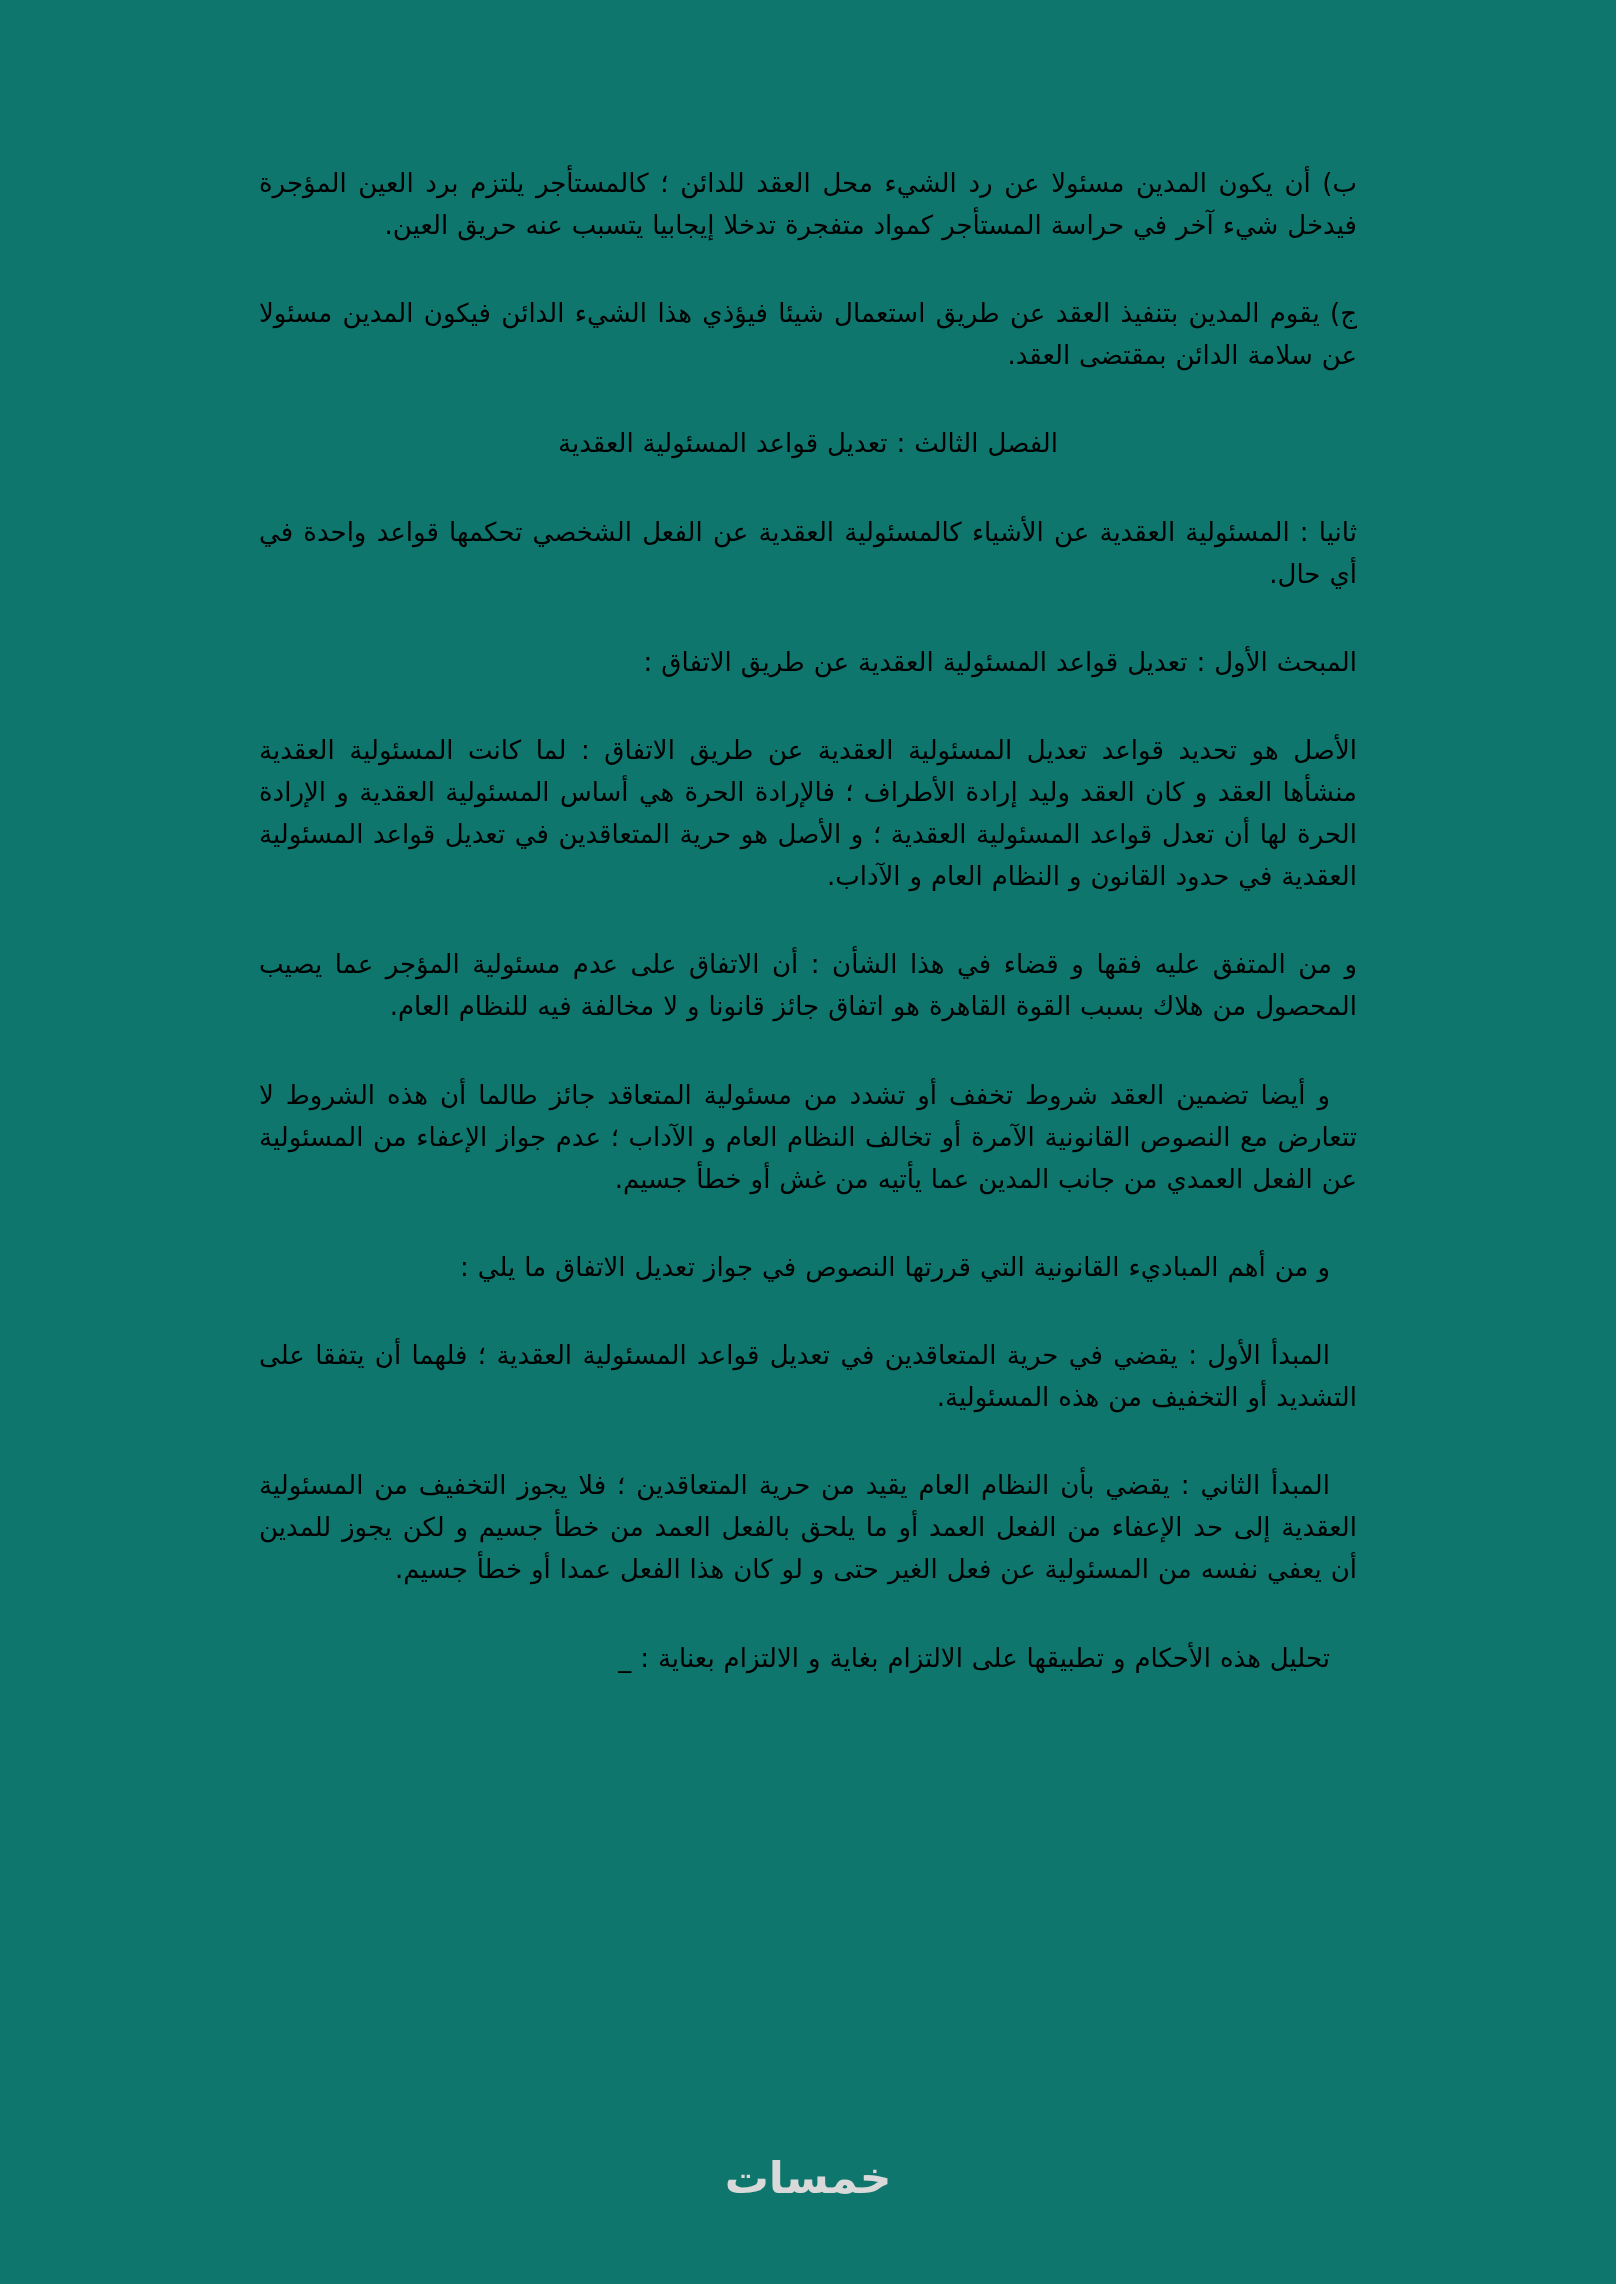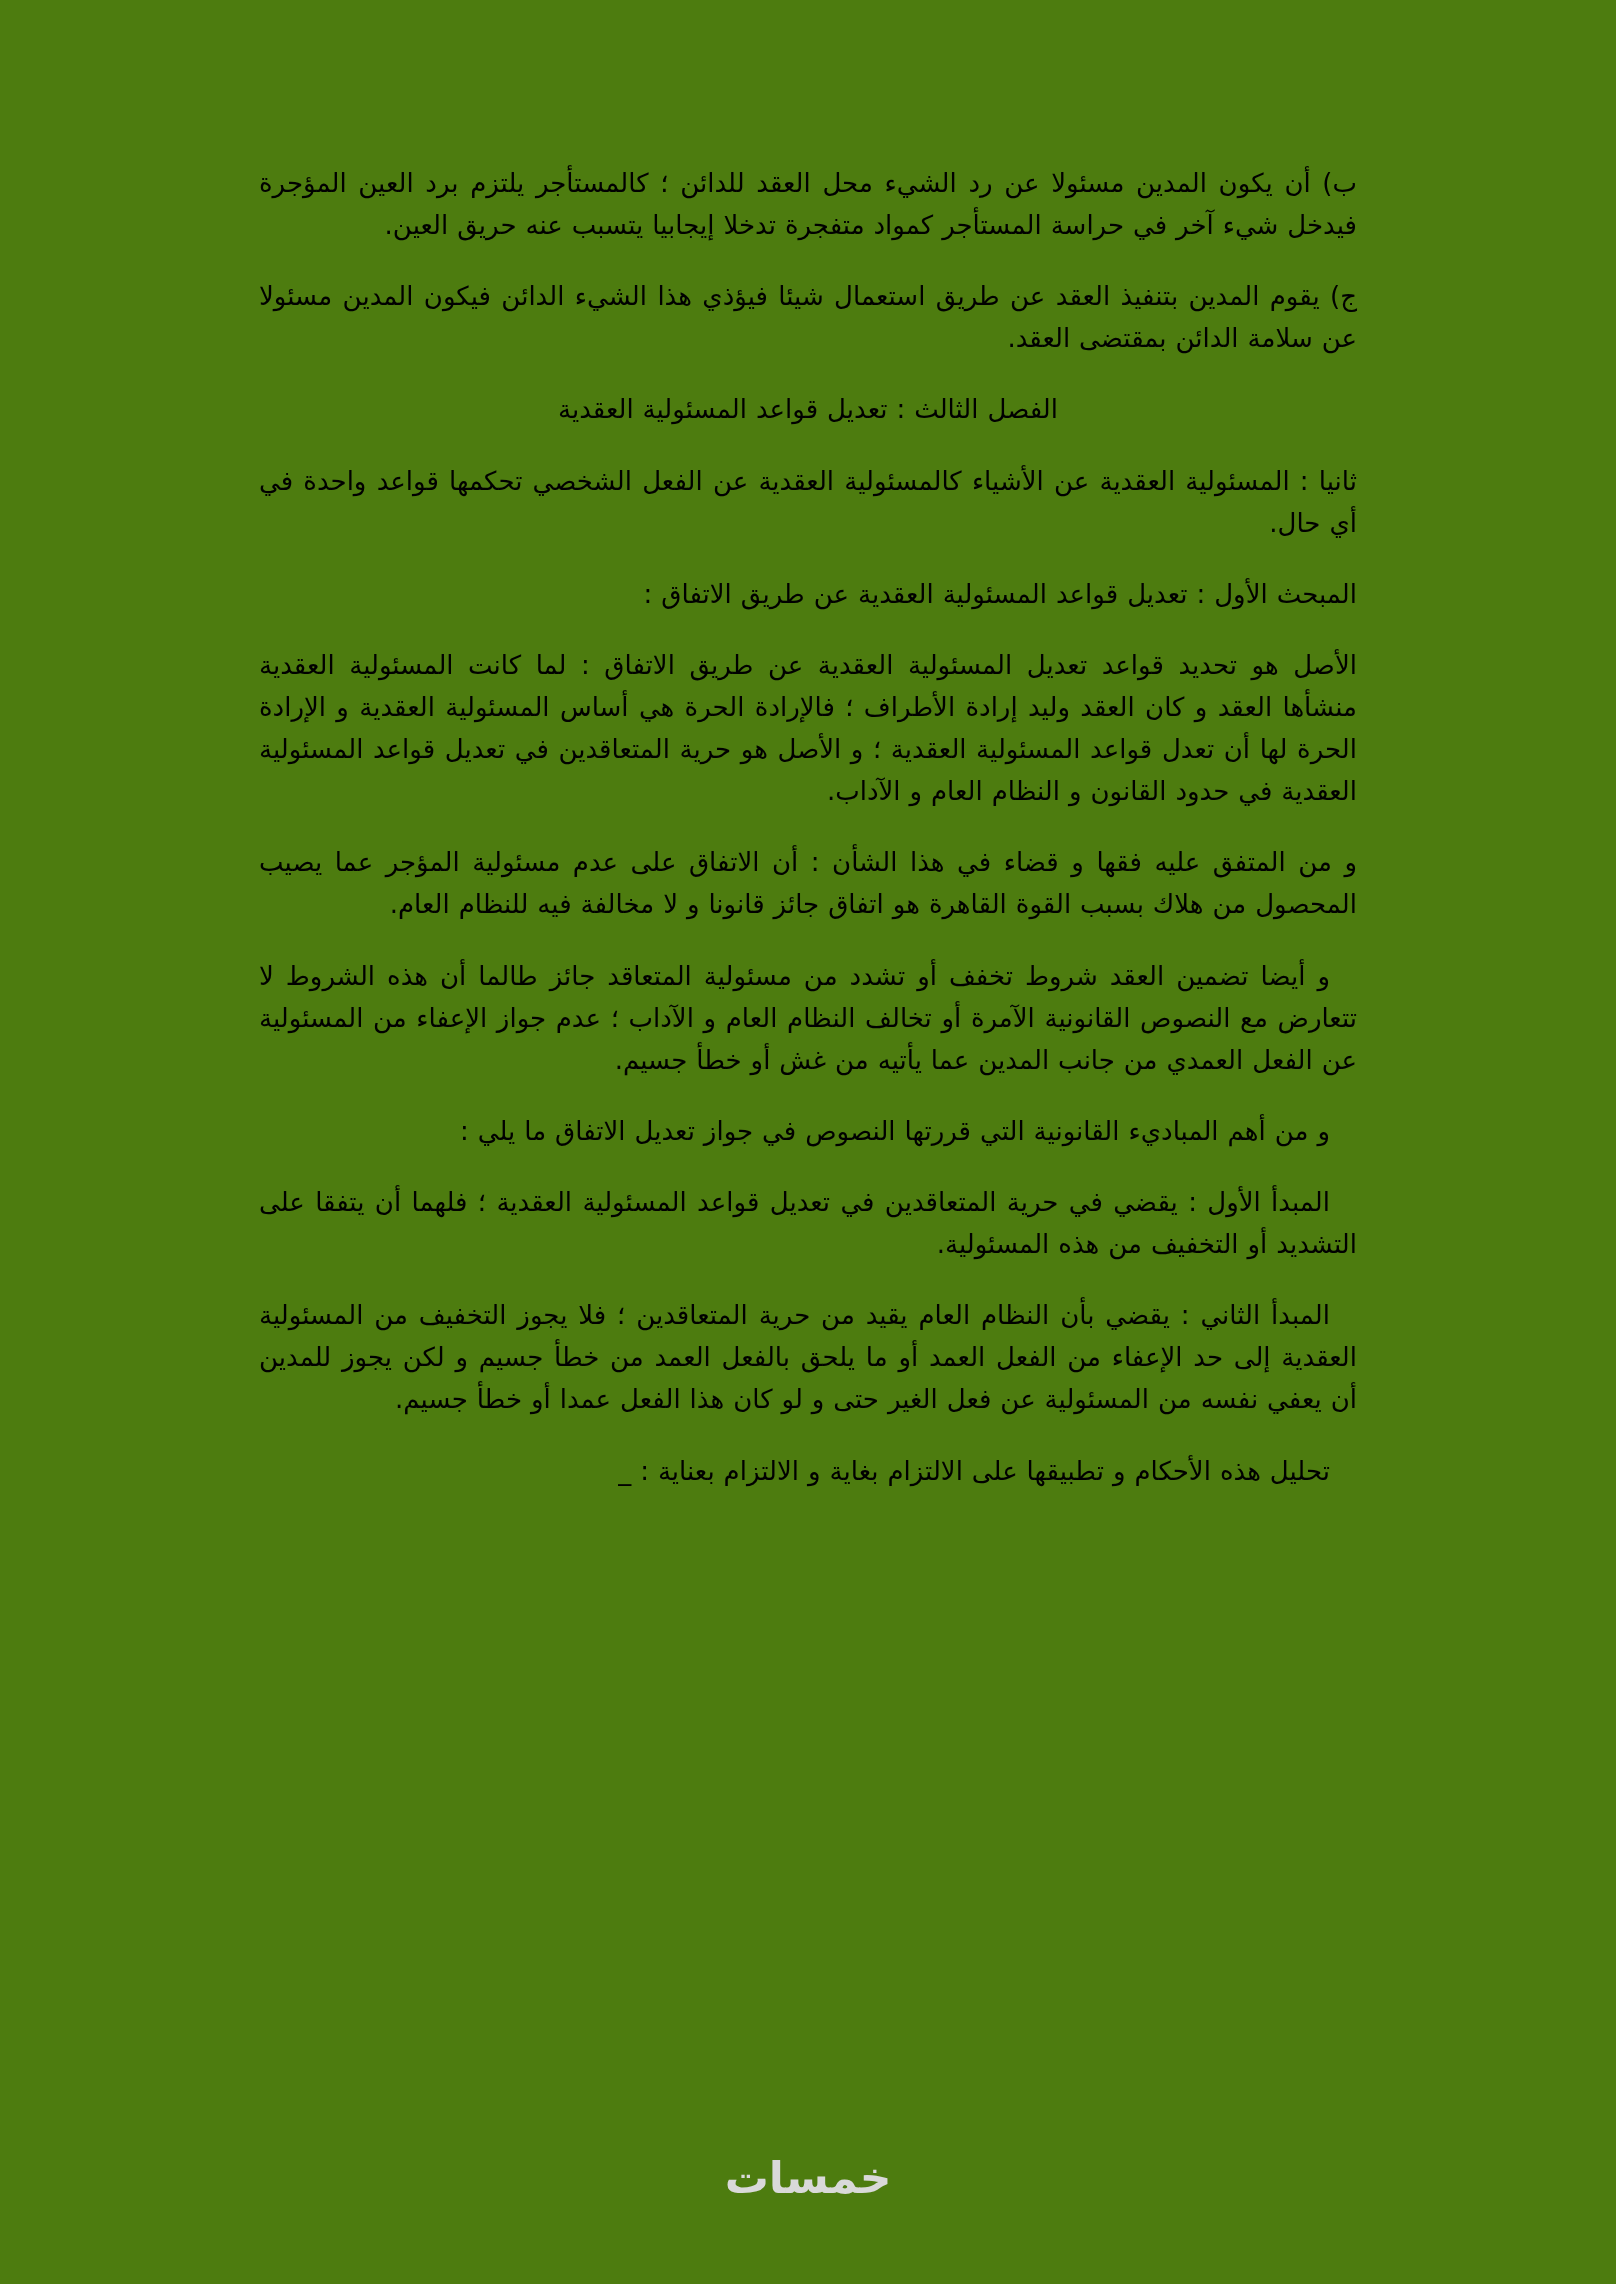--- a/index.html
+++ b/index.html
@@ -4,21 +4,21 @@
 <style>
   html, body {
     margin: 0;
     padding: 0;
     background: #ffffff;
   }
   .page {
     position: relative;
     width: 1616px;
     height: 2284px;
-    background: #4d7c0f;
+    background: #0f766e;
     margin: 0 auto;
     overflow: hidden;
     font-family: "DejaVu Sans", "Liberation Sans", sans-serif;
   }
   .content {
     position: absolute;
     top: 162px;
     right: 259px;
     left: 259px;
     direction: rtl;
@@ -31,21 +31,21 @@
     line-height: 1.62;
     color: #000000;
     text-align: justify;
     text-align-last: right;
     word-spacing: 0.7px;
   }
   p.para.indent {
     text-indent: 27px;
   }
   p.gap {
-    margin-top: 29px;
+    margin-top: 46px;
   }
   p.center {
     text-align: center;
     text-align-last: center;
     text-indent: 0;
   }
   p.rightish {
     text-align: right;
     text-align-last: right;
   }

